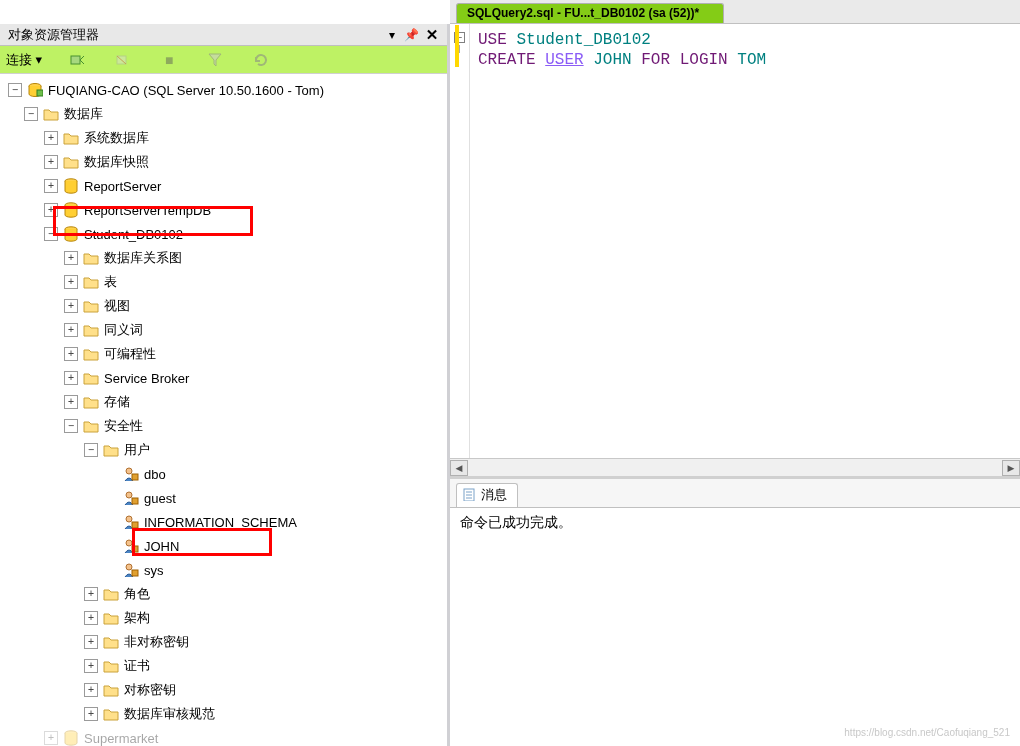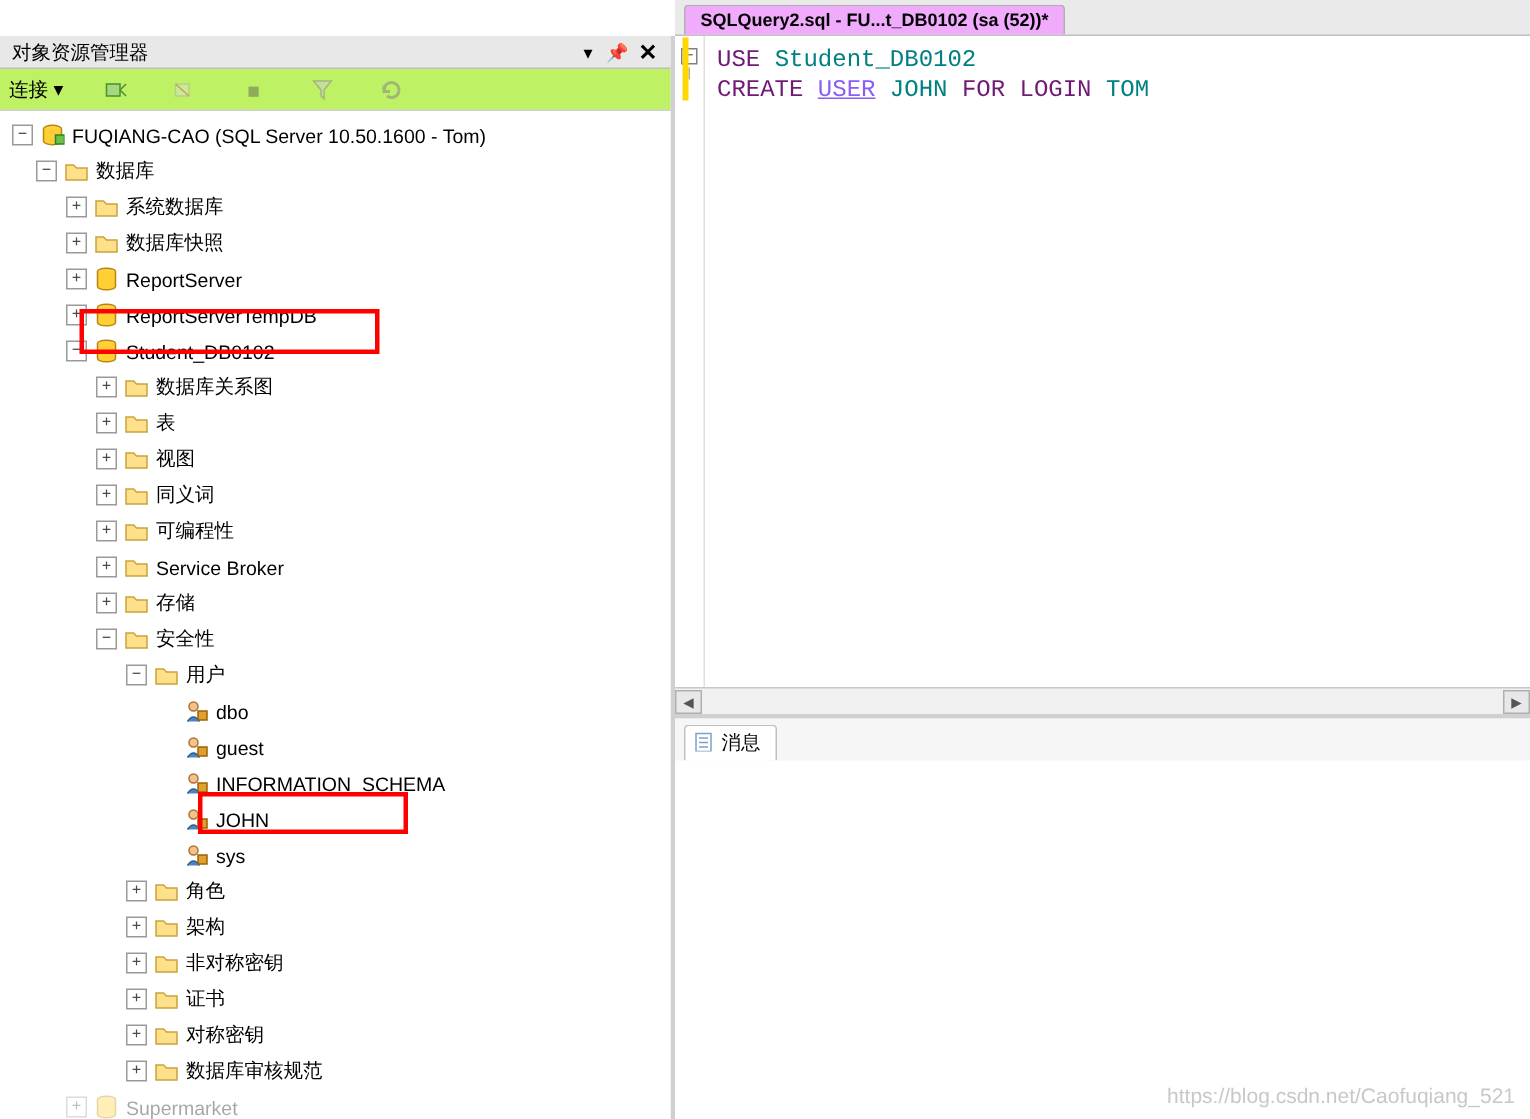--- a/index.html
+++ b/index.html
@@ -116,24 +116,24 @@
   }
   .tab-bar {
     height:24px;
     display:flex;
     align-items:flex-end;
     background:#eaeaea;
     border-bottom:1px solid #c0c0c0;
     padding-left:6px;
   }
   .tab {
-    background:#f0abfc;
+    background:#84cc16;
     border:1px solid #b0b0b0;
     border-bottom:none;
-    padding:2px 10px 3px 10px;
+    padding:2px 24px 3px 10px;
     font-size:12px;
     font-weight:bold;
     border-radius:3px 3px 0 0;
   }
   .editor {
     flex:1;
     display:flex;
     background:#fff;
     overflow:auto;
   }
@@ -198,21 +198,21 @@
   }
   .msg-body {
     border-top:1px solid #c0c0c0;
     padding:6px 10px;
     font-size:14px;
   }
   .watermark {
     position:absolute;
     right:10px; bottom:8px;
     color:#c8c8c8;
-    font-size:14px;
+    font-size:10px;
     font-family:Arial,sans-serif;
     pointer-events:none;
   }
 </style>
 </head>
 <body>
 
 <div class="app" style="position:relative">
 
   <div class="left-pane">
@@ -586,20 +586,21 @@
             <svg width="14" height="14">
                 <rect x="1" y="2" width="10" height="12" fill="#fff" stroke="#7aa2c8"></rect>
                 <line x1="3" y1="5" x2="9" y2="5" stroke="#7aa2c8"></line>
                 <line x1="3" y1="8" x2="9" y2="8" stroke="#7aa2c8"></line>
                 <line x1="3" y1="11" x2="9" y2="11" stroke="#7aa2c8"></line>
               </svg>
           </span>
           <span>消息</span>
         </div>
       </div>
+      <div class="msg-body">命令已成功完成。</div>
     </div>
   </div>
 
   <div class="hl-red" style="left:53px;top:206px;width:200px;height:30px"></div>
   <div class="hl-red" style="left:132px;top:528px;width:140px;height:28px"></div>
 
   <div class="yellow-bar"></div>
 
   <div class="watermark">https://blog.csdn.net/Caofuqiang_521</div>
 </div>

